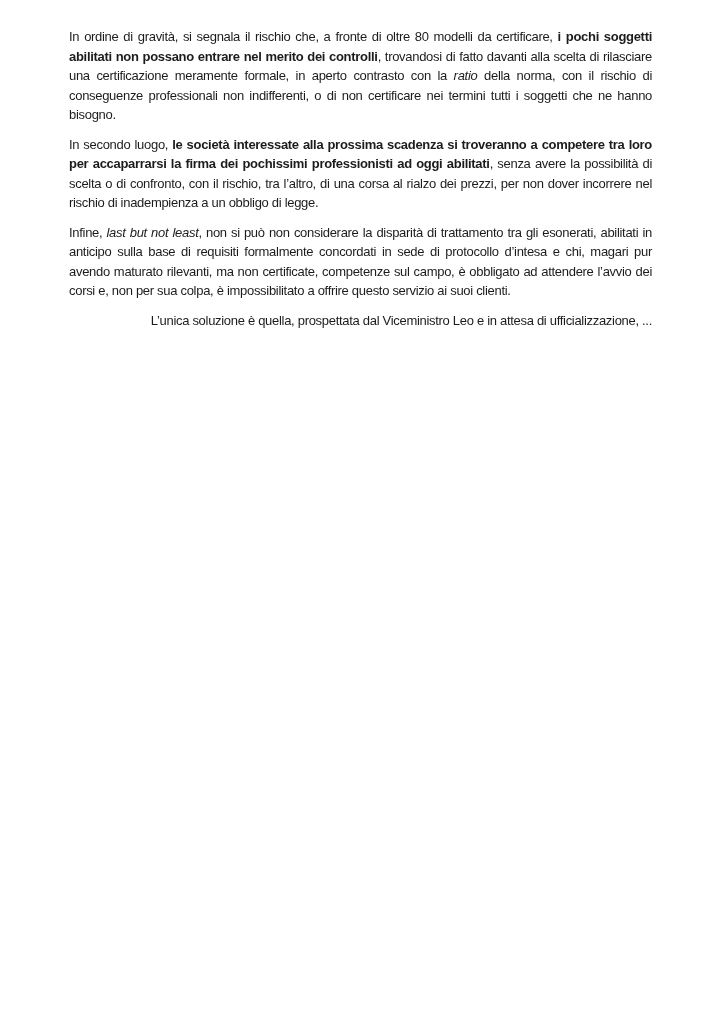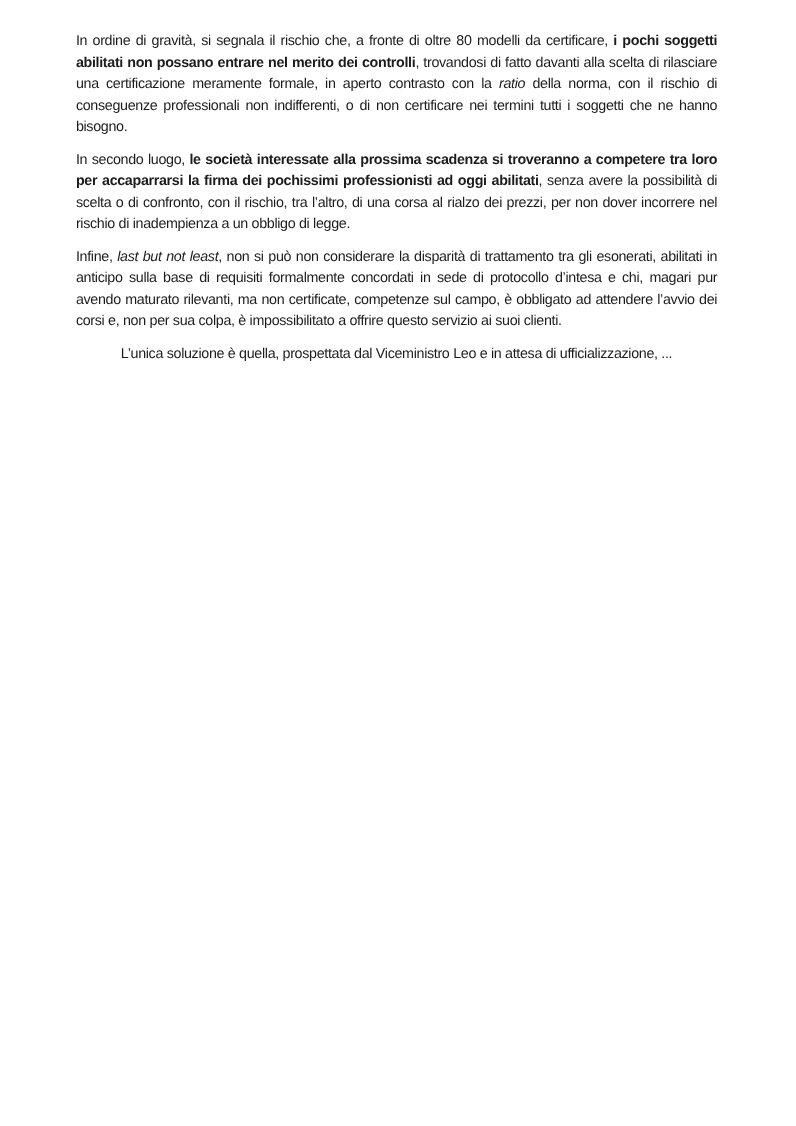--- a/index.html
+++ b/index.html
@@ -23,21 +23,21 @@
     font-size: 13px;
     line-height: 19.5px;
     letter-spacing: -0.3px;
   }
   p.para {
     margin: 0 0 10px 0;
     text-align: justify;
   }
   p.para-last {
     margin: 0 0 10px 0;
-    text-align: center;
+    text-align: right;
   }
   .run-b { font-weight: bold; }
   .run-i { font-style: italic; }
   p.continua {
     margin: 0;
     text-align: right;
     font-style: italic;
     font-weight: bold;
   }
 </style>

